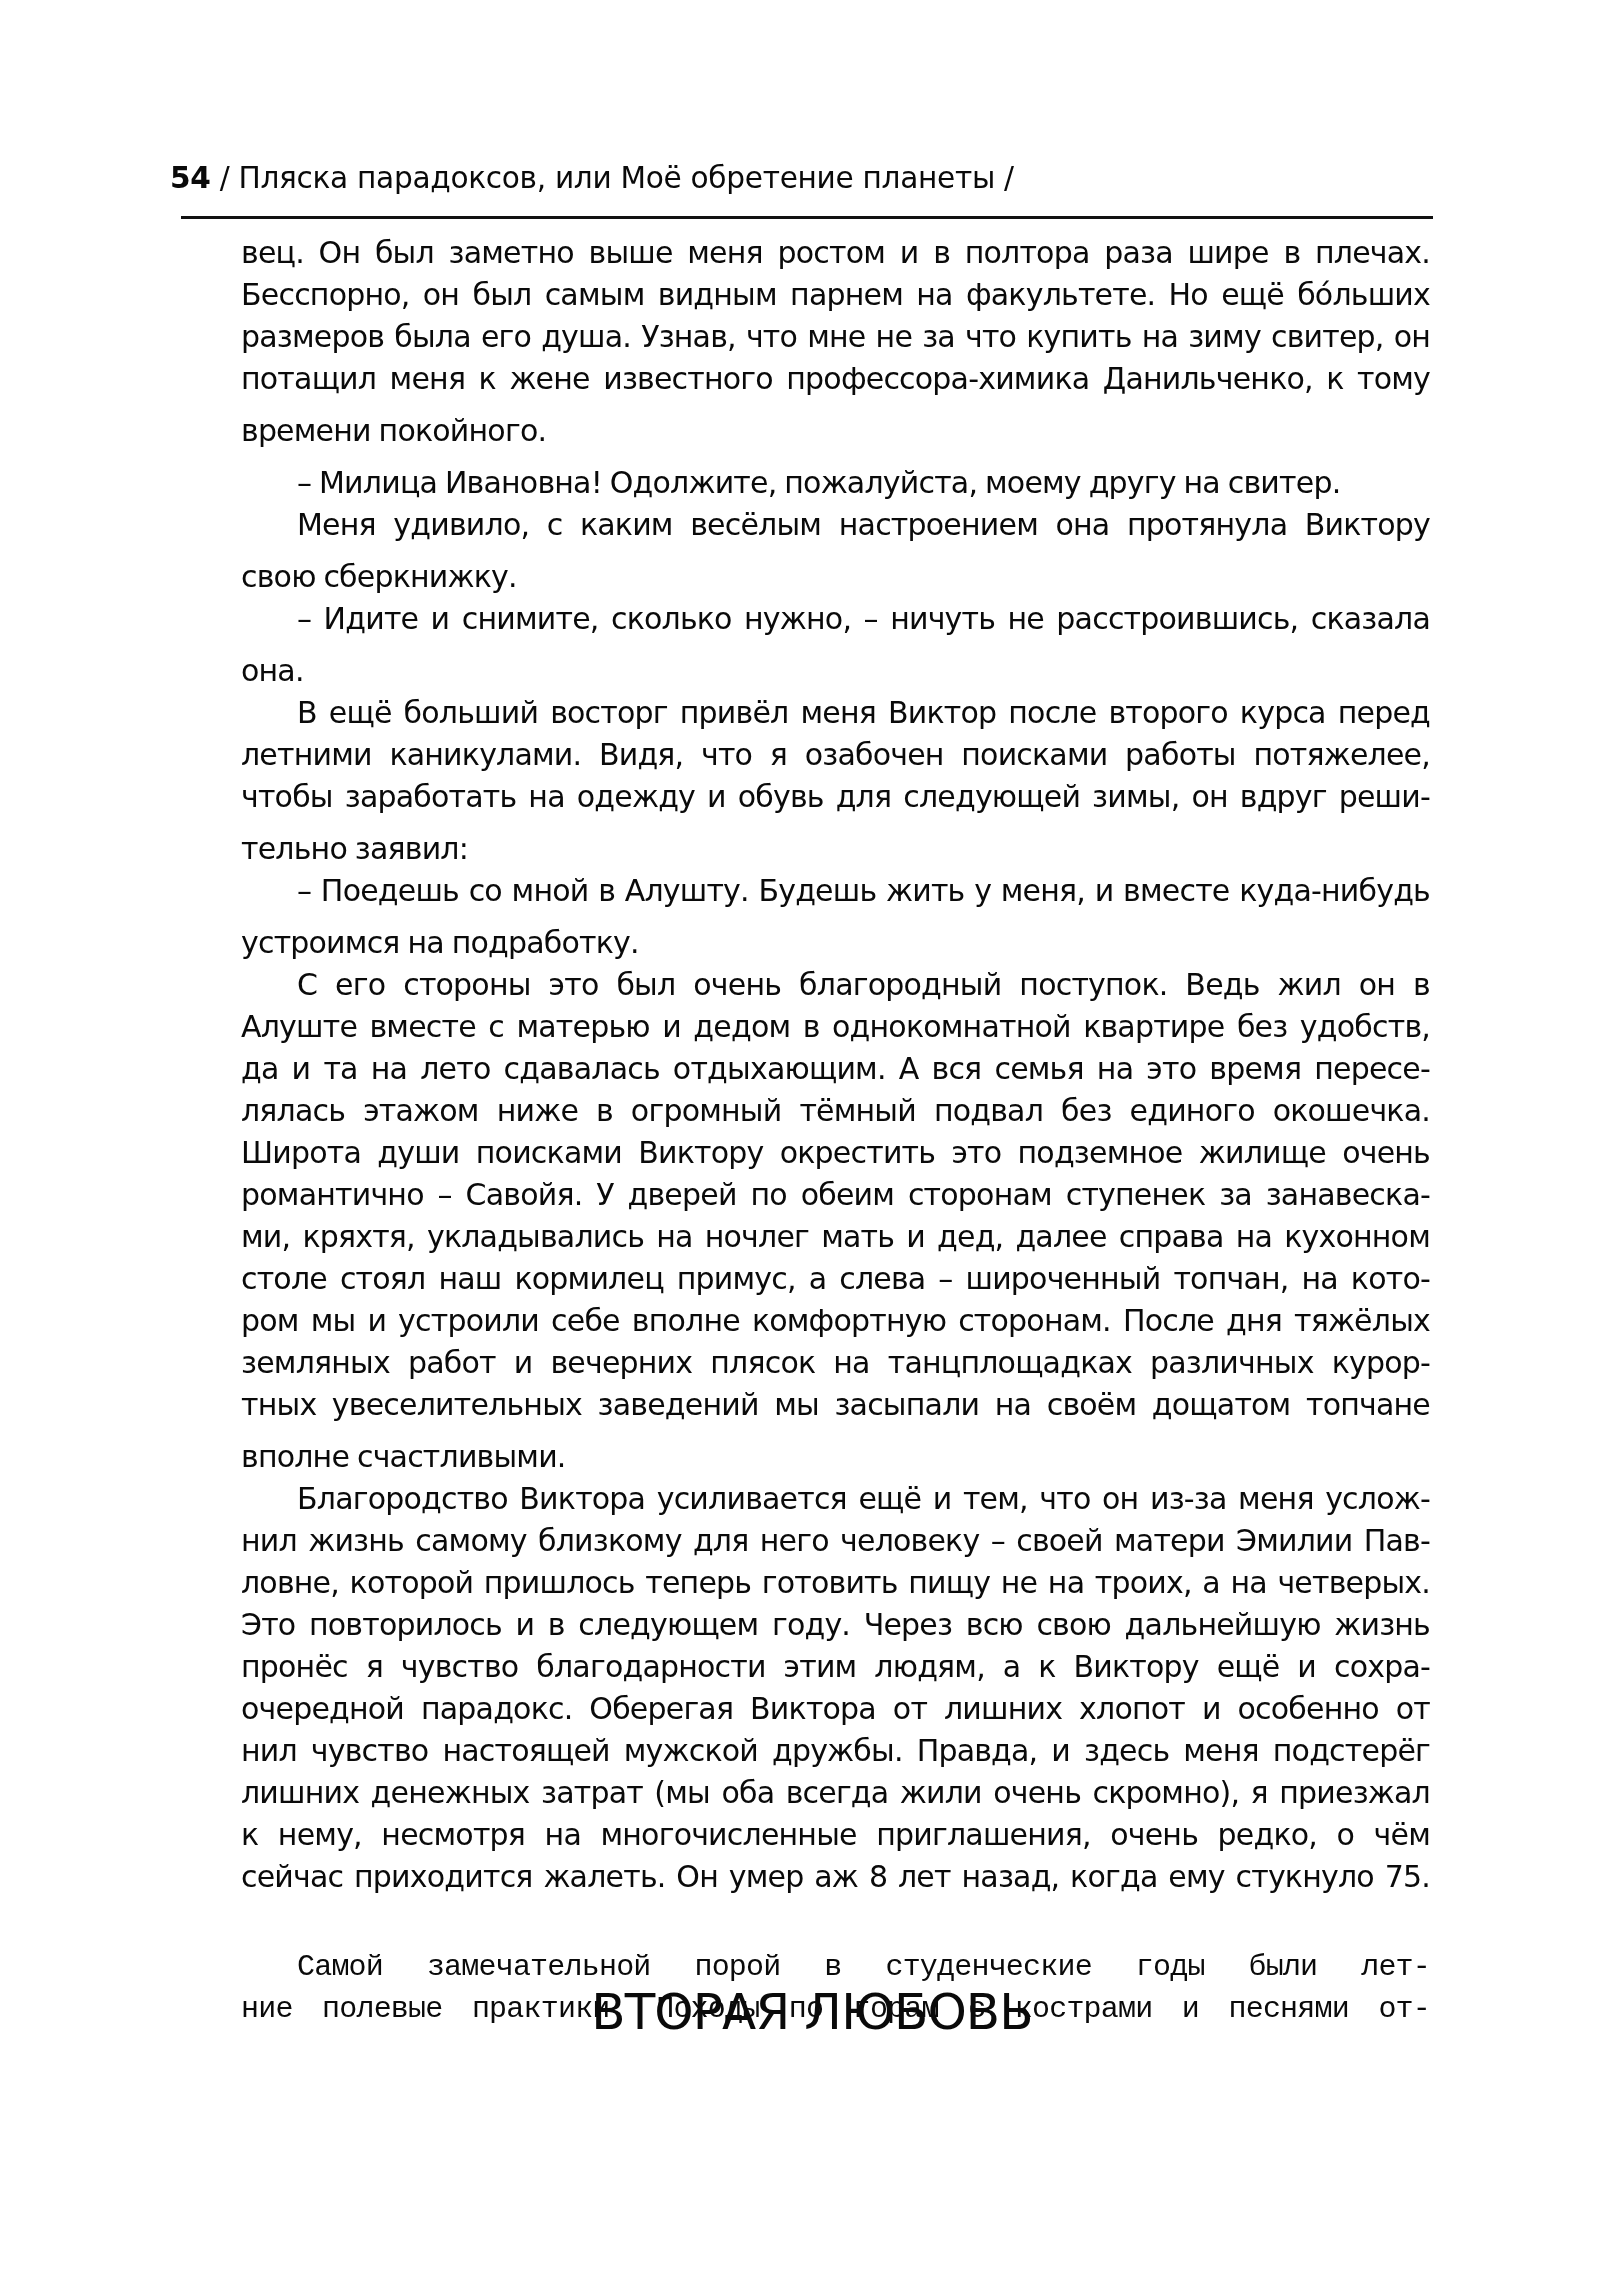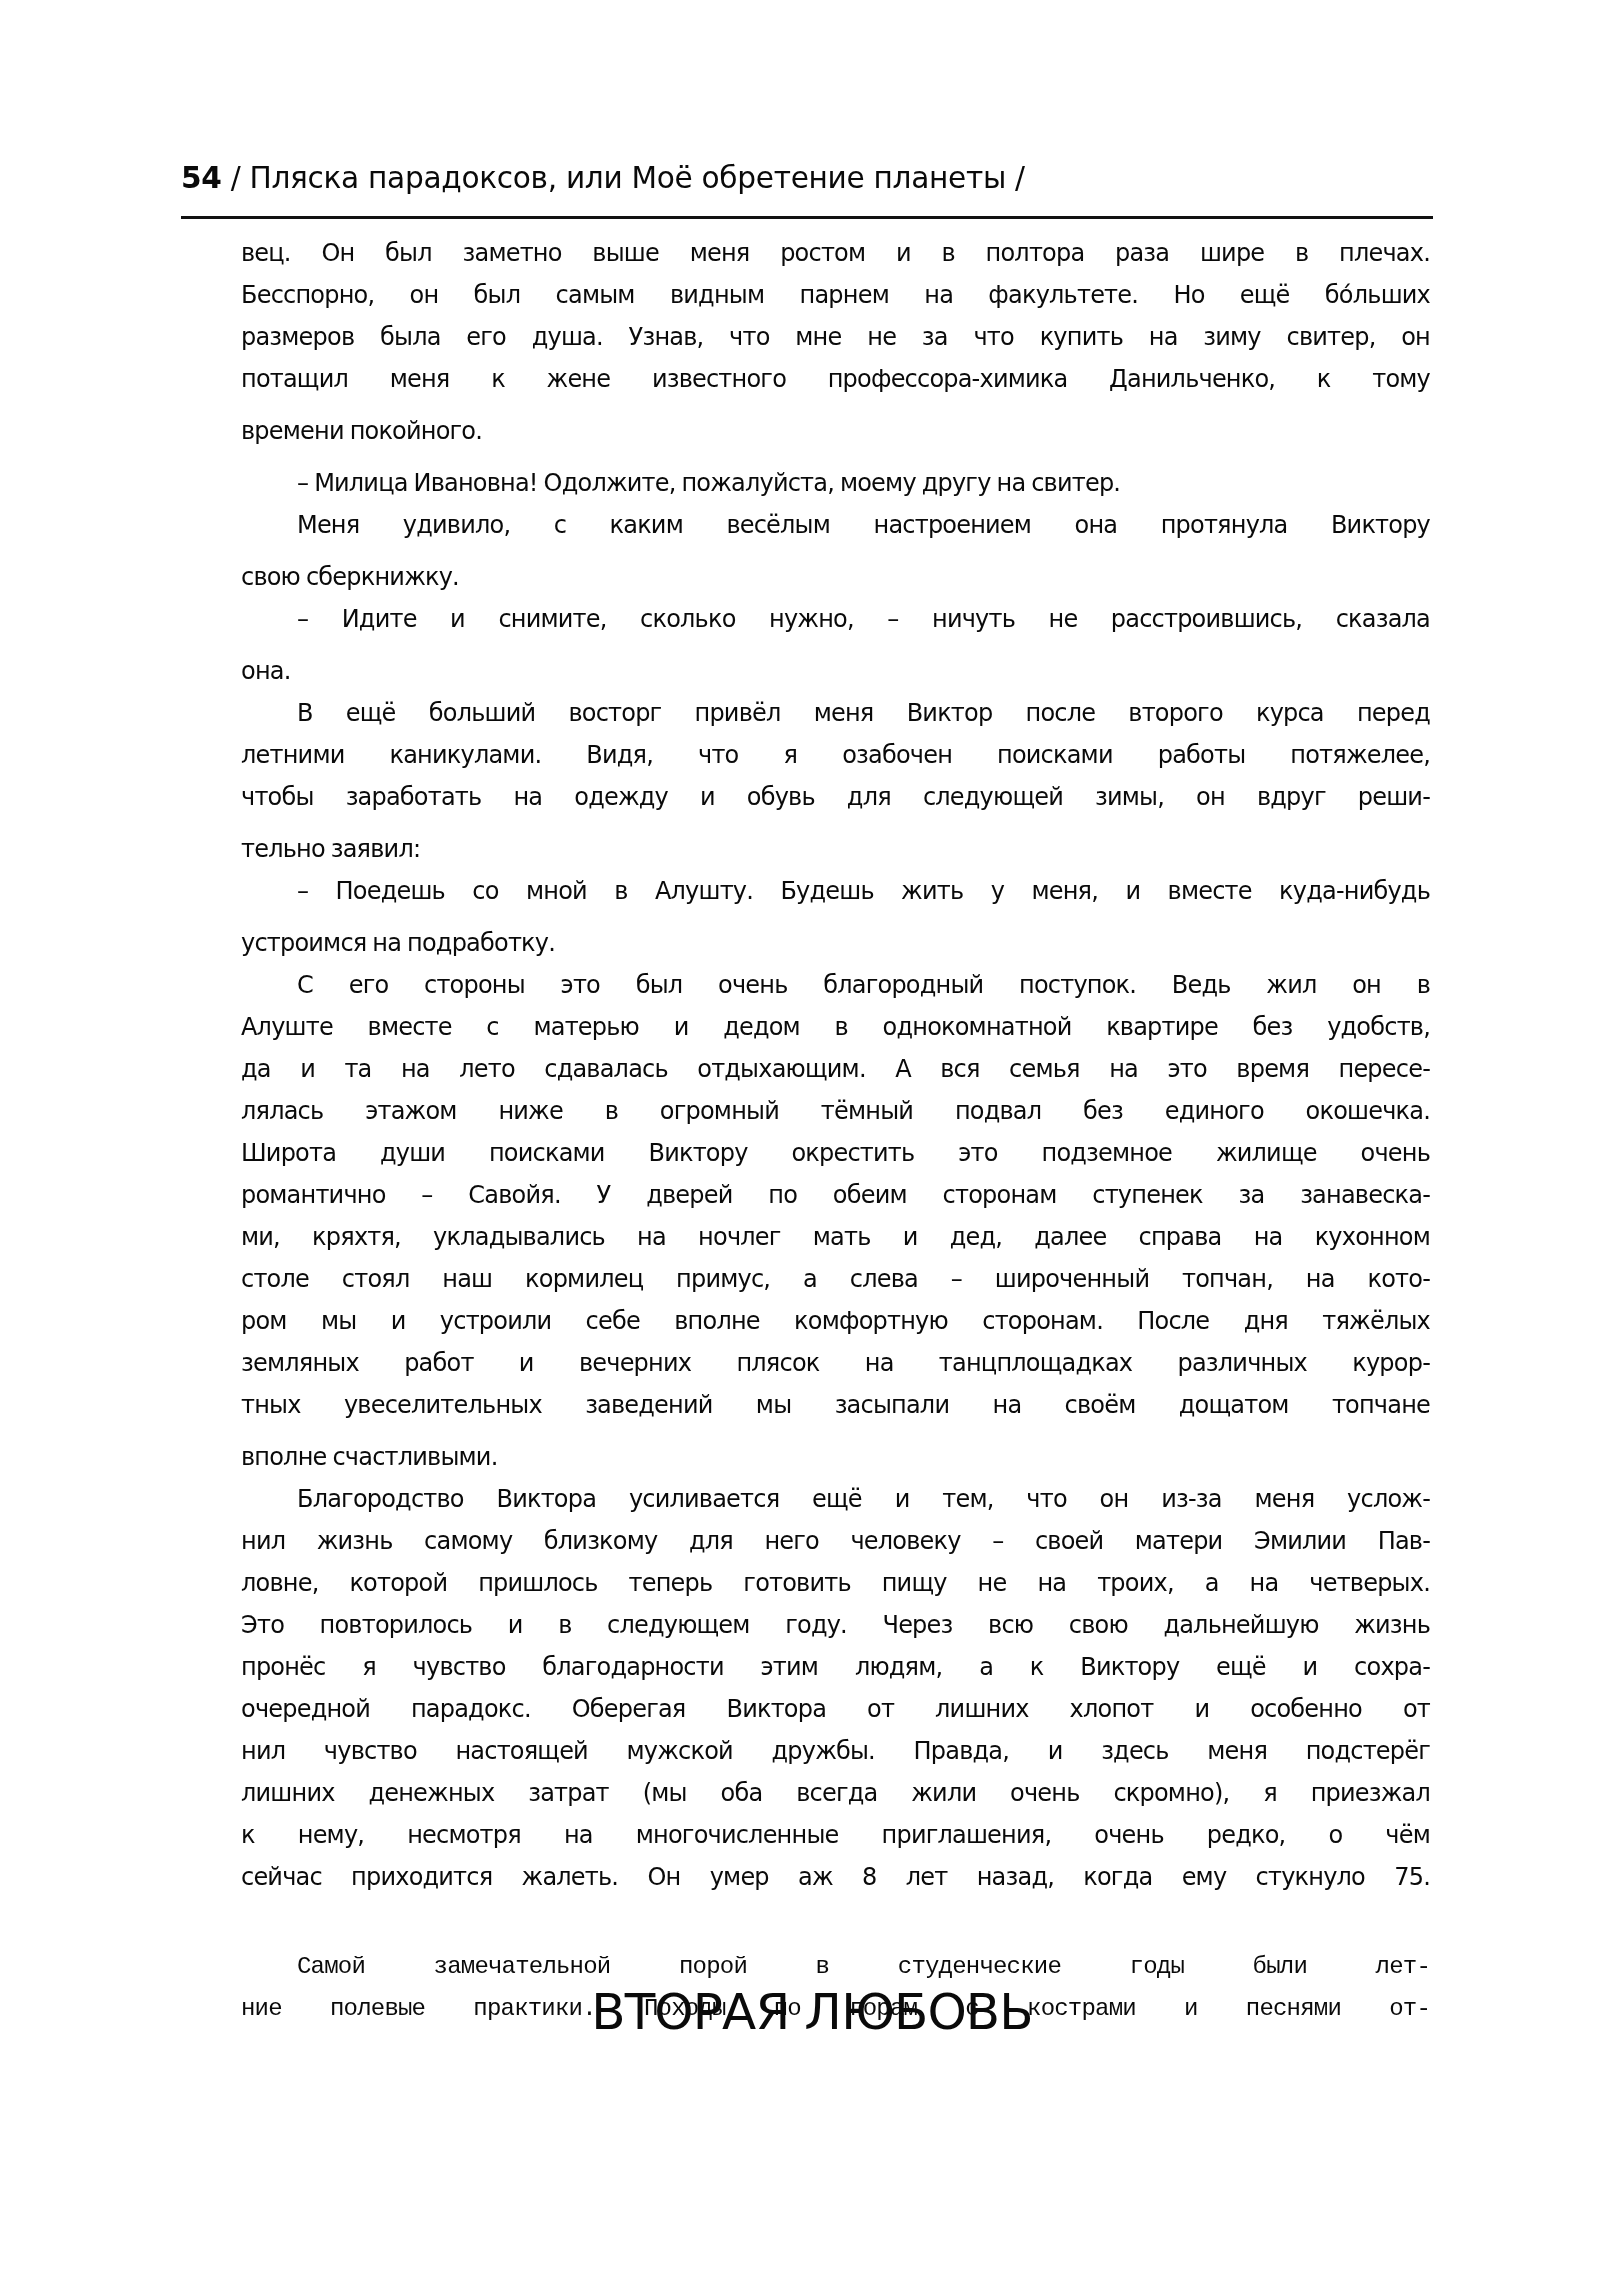--- a/index.html
+++ b/index.html
@@ -1,35 +1,35 @@
 <!DOCTYPE html>
 <html style="font-size:14.3px"><head>
 <meta charset="utf-8">
 <style>
   html, body { margin: 0; padding: 0; background: #ffffff; }
   body {
     width: 1624px; height: 2293px; position: relative; overflow: hidden;
     font-family: "DejaVu Sans", sans-serif; color: #0a0a0a;
   }
   .running-head {
-    position: absolute; left: 181px; top: 159px; width: 1252px;
+    position: absolute; left: 170px; top: 159px; width: 1252px;
     font-size: 29.6px; line-height: 39px; white-space: nowrap;
     letter-spacing: -0.3px;
   }
   .running-head .pg { font-weight: bold; }
   .rule {
     position: absolute; left: 181px; top: 216px; width: 1252px; height: 2.7px;
     background: #111111;
   }
   .body-text {
     position: absolute; left: 241px; top: 232px; width: 1189px;
   }
   .line {
     display: block; height: 42px; line-height: 42px;
-    font-size: 24px; white-space: nowrap;
+    font-size: 30px; white-space: nowrap;
     text-align: justify; text-align-last: justify;
     letter-spacing: -0.8px; word-spacing: -0.9px;
   }
   .line.indent { padding-left: 56px; }
   .line.last { text-align-last: left; margin-top: 10px; }
   .chapter-heading {
     position: absolute; left: 0; width: 1624px; top: 1981px;
     text-align: center; font-size: 50px; line-height: 63px;
     letter-spacing: -0.9px;
   }

